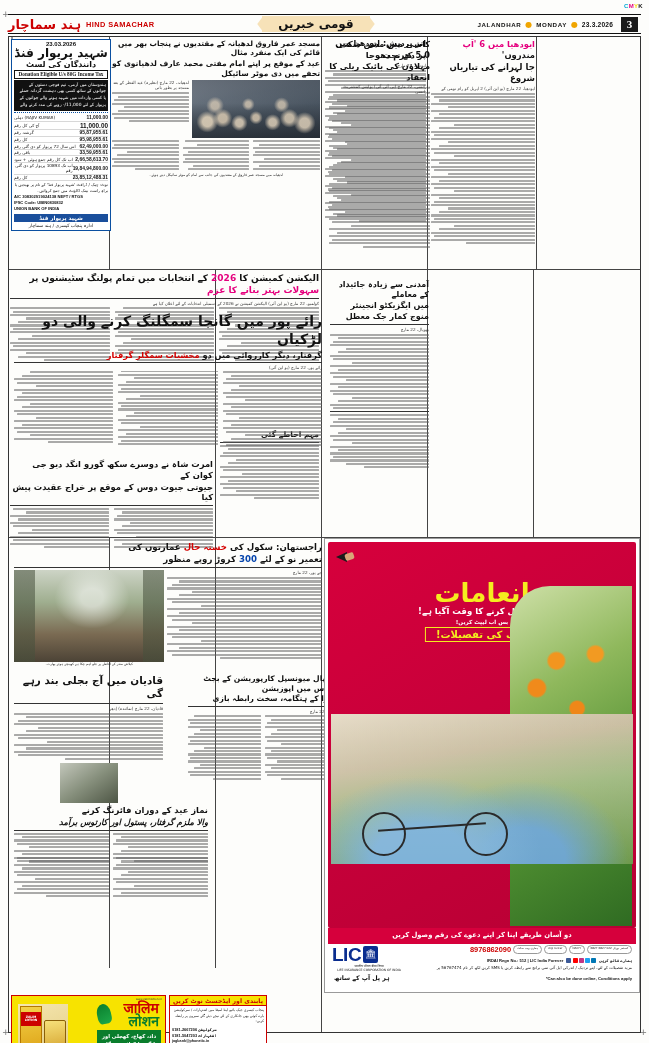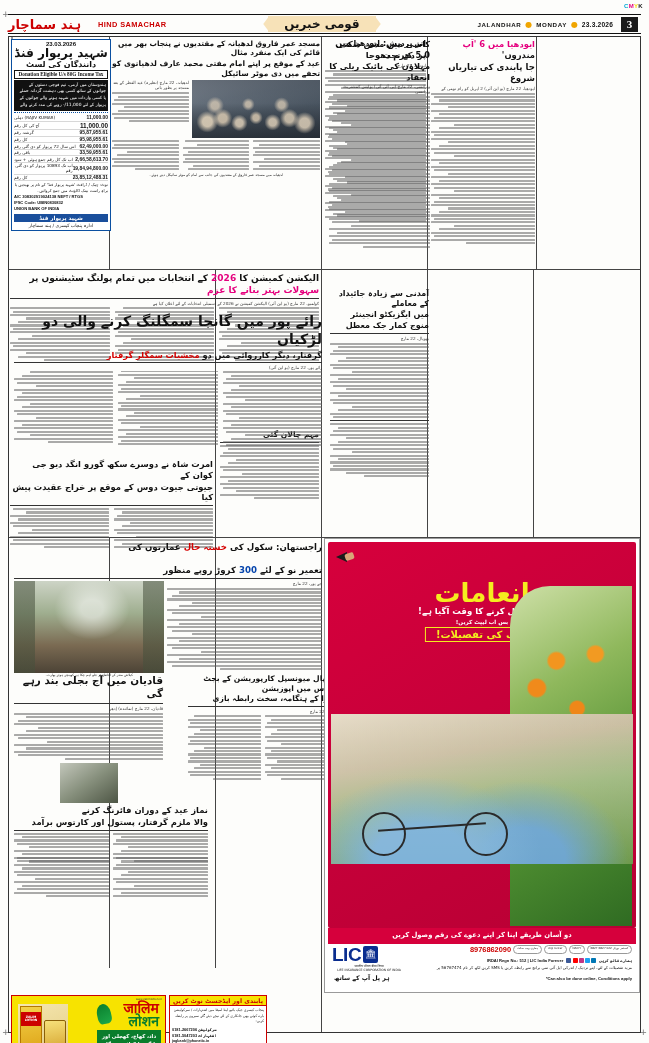--- a/index.html
+++ b/index.html
@@ -66,21 +66,21 @@
   .ribbon::before, .ribbon::after {
     content: ""; position: absolute; top: 0; bottom: 0; width: 6px;
     background: #f7e2b8;
   }
   .ribbon::before { left: -5px; clip-path: polygon(100% 0,100% 100%,0 50%); }
   .ribbon::after { right: -5px; clip-path: polygon(0 0,0 100%,100% 50%); }
   .mh-right { display: flex; align-items: center; gap: 5px; }
   .hs-en {
     font-family: "Liberation Sans", sans-serif;
     font-size: 7.4px; font-weight: bold; color: #cc0000;
-    letter-spacing: .4px; direction: ltr; margin-left: 12px;
+    letter-spacing: .4px; direction: ltr;
   }
   .hs-ur { font-size: 13px; font-weight: bold; color: #cc0000; }
 
   
   .content {
     position: absolute; top: 36px; left: 8px; right: 8px; bottom: 10px;
     border: 1.2px solid #333;
   }
   .colrule { position: absolute; top: 0; bottom: 0; width: 1px; background: #444; }
   .rowrule { position: absolute; left: 0; right: 0; height: 1px; background: #444; }
@@ -536,21 +536,21 @@
           <div class="ln s6"></div>
       </div>
     </div>
 
     <div class="box" style="right:318px;top:0;width:0;"></div>
 
     <div class="box" style="right:103px;top:2px;width:108px;padding:0 2px;">
       <div class="hl" style="font-size:8.4px;">
         <span class="pink">ایودھیا میں 6 'اَپ</span> <span>مندروں'</span>
       </div>
-      <div class="hl" style="font-size:8.6px;margin-top:1px;">جا پابندی کی تیاریاں شروع</div>
+      <div class="hl" style="font-size:8.6px;margin-top:1px;">جا لہرانے کی تیاریاں شروع</div>
       <div class="dateline" style="margin-top:2px;">ایودھیا، 22 مارچ (یو این آئی) 2 اپریل کو رام نومی کے</div>
       <div class="body-lines">
         <div class="ln s1"></div>
           <div class="ln s3"></div>
           <div class="ln s2"></div>
           <div class="ln s1"></div>
         <div class="ln s4"></div>
           <div class="ln s1"></div>
           <div class="ln s2"></div>
           <div class="ln s3"></div>
@@ -757,21 +757,21 @@
           <div class="ln s1"></div>
           <div class="ln s3"></div>
         <div class="ln s1"></div>
           <div class="ln s4"></div>
           <div class="ln s2"></div>
           <div class="ln s6"></div>
       </div>
     </div>
 
     <div class="box" style="right:318px;top:393px;width:105px;padding:0 3px;">
-      <div class="hl" style="font-size:7.6px;">مہم چالان گئی</div>
+      <div class="hl" style="font-size:7.6px;">مہم احاطے گئی</div>
       <div class="hrule"></div>
       <div class="body-lines">
         <div class="ln s1"></div>
           <div class="ln s2"></div>
           <div class="ln s3"></div>
           <div class="ln s1"></div>
         <div class="ln s4"></div>
           <div class="ln s2"></div>
           <div class="ln s1"></div>
           <div class="ln s3"></div>
@@ -813,21 +813,21 @@
           <div class="ln s2"></div>
         <div class="ln s1"></div>
           <div class="ln s3"></div>
           <div class="ln s1"></div>
           <div class="ln s6"></div>
       </div>
     </div>
 
     <div class="box" style="right:318px;top:393px;width:0;"></div>
 
-    <div class="box" style="left:318px;top:252px;width:105px;padding:0 3px;">
+    <div class="box" style="left:318px;top:243px;width:105px;padding:0 3px;">
       <div class="hl" style="font-size:8px;">آمدنی سے زیادہ جائیداد کے معاملے</div>
       <div class="hl" style="font-size:8px;margin-top:1px;">میں ایگزیکٹو انجینئر منوج کمار جک معطل</div>
       <div class="hrule"></div>
       <div class="dateline">بھوپال، 22 مارچ</div>
       <div class="body-lines">
         <div class="ln s1"></div>
           <div class="ln s2"></div>
           <div class="ln s3"></div>
           <div class="ln s1"></div>
         <div class="ln s4"></div>
@@ -949,21 +949,21 @@
     <div class="rowrule" style="top:500px;"></div>
 
     <div class="colrule" style="right:318px;top:501px;bottom:0;"></div>
     <div class="colrule" style="right:530px;top:501px;height:430px;"></div>
     <div class="colrule" style="right:424px;top:501px;height:430px;"></div>
 
     <div class="box" style="left:2px;top:505px;width:314px;padding:0 3px;">
       <div class="hl" style="font-size:8.6px;">
         <span>راجستھان: سکول کی </span><span class="red">خستہ حال</span><span> عمارتوں کی</span>
       </div>
-      <div class="hl" style="font-size:8.6px;margin-top:12px;">
+      <div class="hl" style="font-size:8.6px;margin-top:1px;">
         <span>تعمیر نو کے لئے </span><span class="blue">300</span><span> کروڑ روپے منظور</span>
       </div>
       <div class="hrule"></div>
       <div style="display:flex;gap:3px;">
         <div style="flex:1;">
           <div class="dateline">جے پور، 22 مارچ</div>
           <div class="body-lines">
             <div class="ln s1"></div>
               <div class="ln s2"></div>
               <div class="ln s3"></div>
@@ -1062,21 +1062,21 @@
           <div class="ln s4"></div>
           <div class="ln s2"></div>
           <div class="ln s1"></div>
         <div class="ln s3"></div>
           <div class="ln s6"></div>
       </div>
     </div>
 
     <div class="box" style="left:2px;top:768px;width:200px;padding:0 3px;">
       <div class="hl" style="font-size:8.4px;">نماز عید کے دوران فائرنگ کرنے</div>
-      <div class="hl" style="font-size:8.4px;margin-top:1px;">والا ملزم گرفتار، پستول اور کارتوس برآمد</div>
+      <div class="hl" style="font-size:8.4px;margin-top:1px;font-style:italic;">والا ملزم گرفتار، پستول اور کارتوس برآمد</div>
       <div class="hrule"></div>
       <div style="columns:2;column-gap:4px;">
         <div class="ln s1"></div>
           <div class="ln s2"></div>
           <div class="ln s3"></div>
           <div class="ln s1"></div>
         <div class="ln s4"></div>
           <div class="ln s2"></div>
           <div class="ln s1"></div>
           <div class="ln s3"></div>

